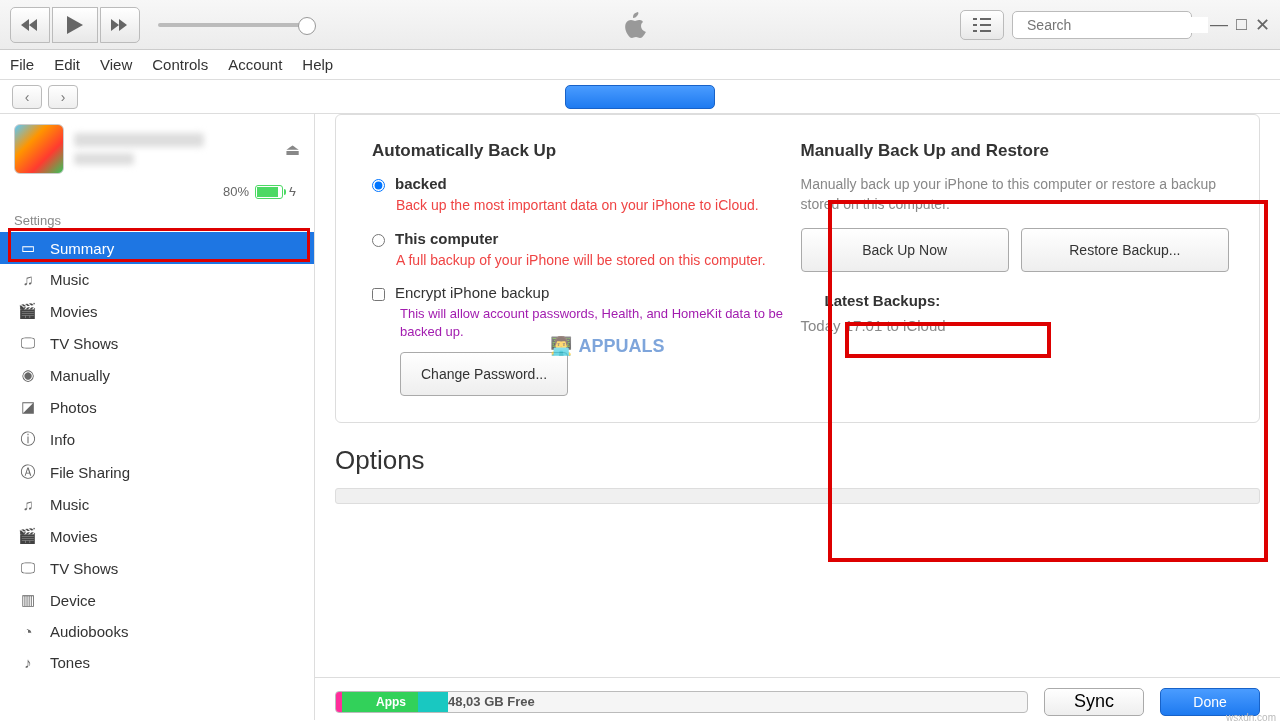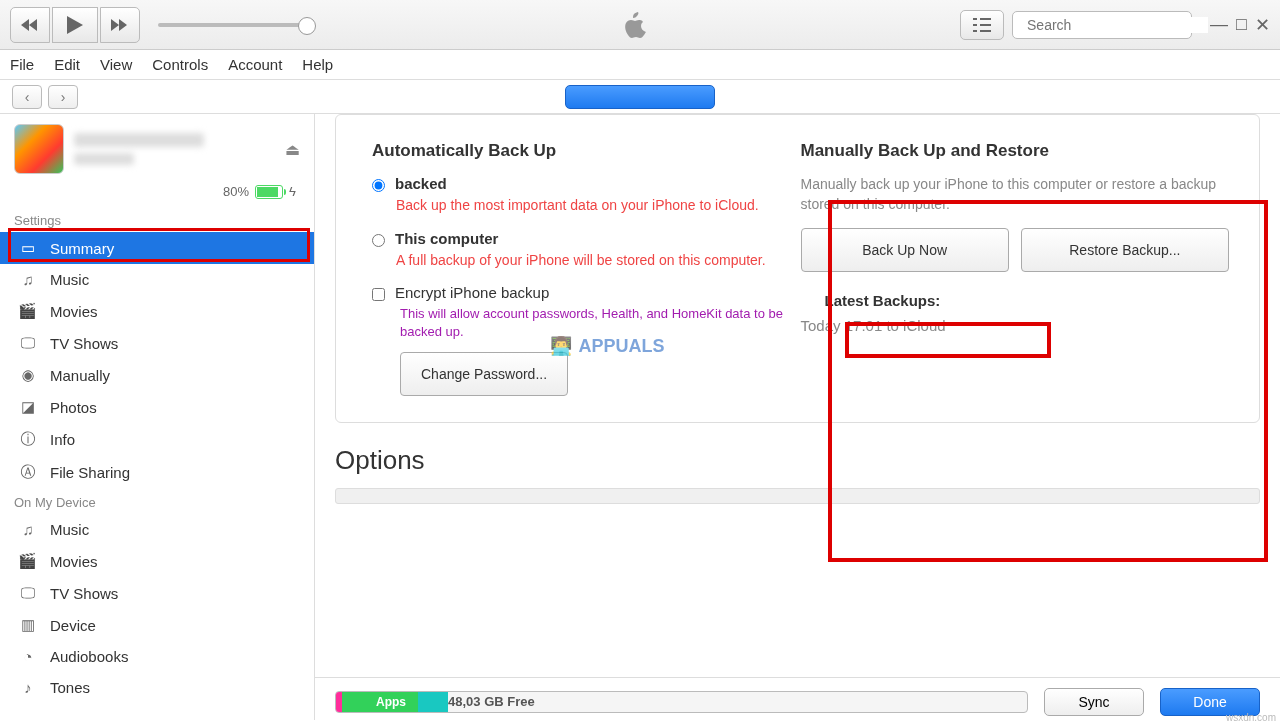--- a/index.html
+++ b/index.html
@@ -61,21 +61,21 @@
 .latest-line { font-size:15px; color:#888; line-height:1.5;}
 .red-box-main { position:absolute; border:4px solid #d00; pointer-events:none;}
 .red-box-right { left:828px; top:200px; width:440px; height:362px;}
 .red-box-backup { left:845px; top:322px; width:206px; height:36px;}
 .hscroll-hint { height:16px; background:#f0f0f0; border:1px solid #ddd; border-radius:3px; margin-top:8px;}
 .bottombar { position:absolute; bottom:0; left:315px; right:0; height:48px; background:#fff; border-top:1px solid #ddd; display:flex; align-items:center; padding:0 20px; gap:16px;}
 .capacity { flex:1; height:22px; border:1px solid #bbb; border-radius:4px; background:#f5f5f5; display:flex; align-items:center; overflow:hidden; position:relative;}
 .cap-seg { height:100%;}
 .cap-apps-label { position:absolute; left:40px; font-size:12px; color:#fff; font-weight:600;}
 .cap-free { flex:1; text-align:left; font-size:13px; color:#555; font-weight:600;}
-.sync-btn { width:100px; height:28px; border:1px solid #aaa; border-radius:5px; background:linear-gradient(#fff,#eee); font-size:14px;}
+.sync-btn { width:100px; height:28px; border:1px solid #aaa; border-radius:5px; background:linear-gradient(#fff,#eee); font-size:18px;}
 .done-btn { width:100px; height:28px; border:1px solid #1862c8; border-radius:5px; background:linear-gradient(#4a9cff,#1e7af0); color:#fff; font-size:14px;}
 .watermark { font-size:10px; color:#bbb; position:absolute; right:4px; bottom:2px;}
 .appuals { position:absolute; left:550px; top:335px; font-size:18px; color:#3a76c8; font-weight:600; opacity:.65; pointer-events:none; display:flex; align-items:center; gap:6px;}
 </style>
 </head>
 <body>
 
 <div class="toolbar">
   <div class="playback">
     <div class="pbtn">
@@ -183,21 +183,20 @@
       </div>
     <div class="nav-item">
         <span class="ico">ⓘ</span>
         <span>Info</span>
       </div>
     <div class="nav-item">
         <span class="ico">Ⓐ</span>
         <span>File Sharing</span>
       </div>
 
-    <div class="section-hdr">On My Device</div>
     <div class="nav-item">
         <span class="ico">♫</span>
         <span>Music</span>
       </div>
     <div class="nav-item">
         <span class="ico">🎬</span>
         <span>Movies</span>
       </div>
     <div class="nav-item">
         <span class="ico">🖵</span>

